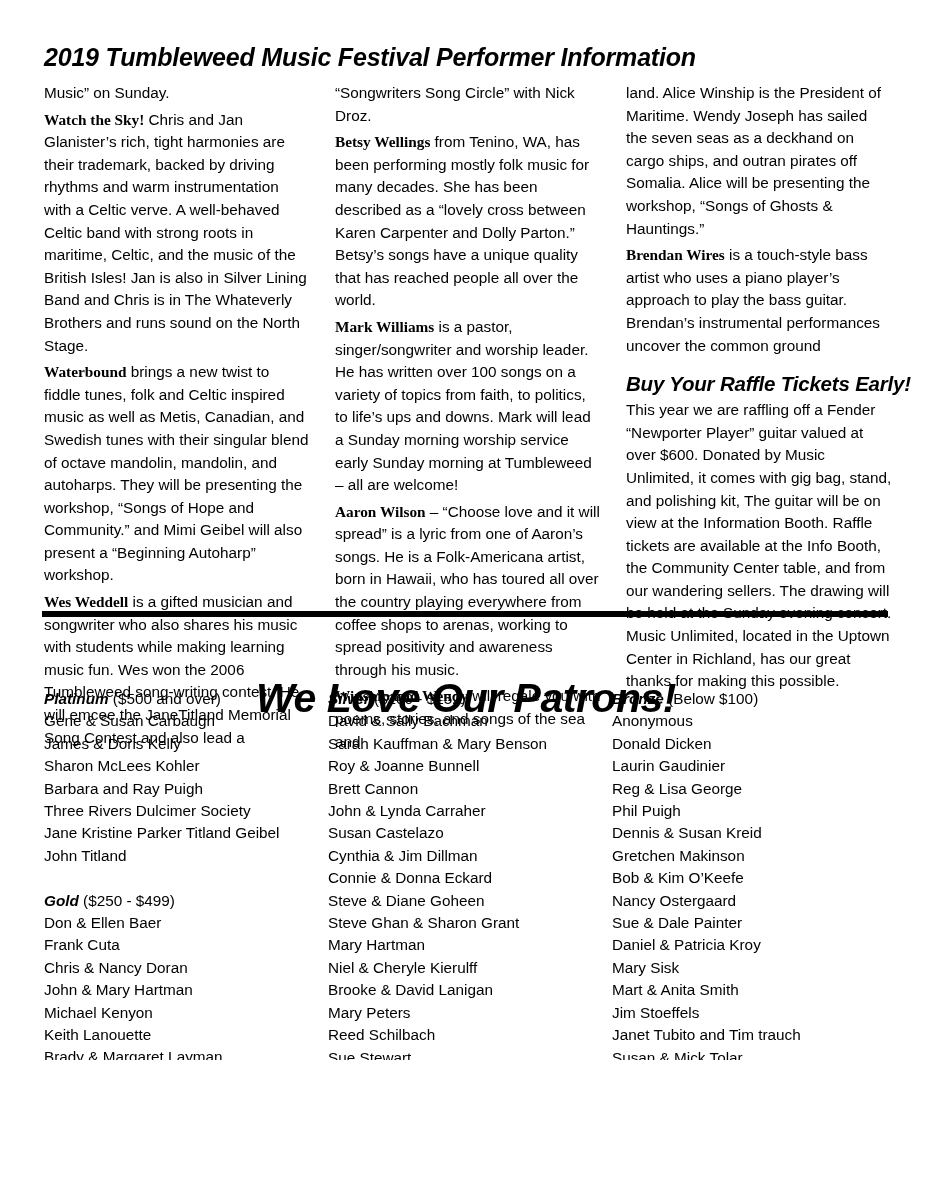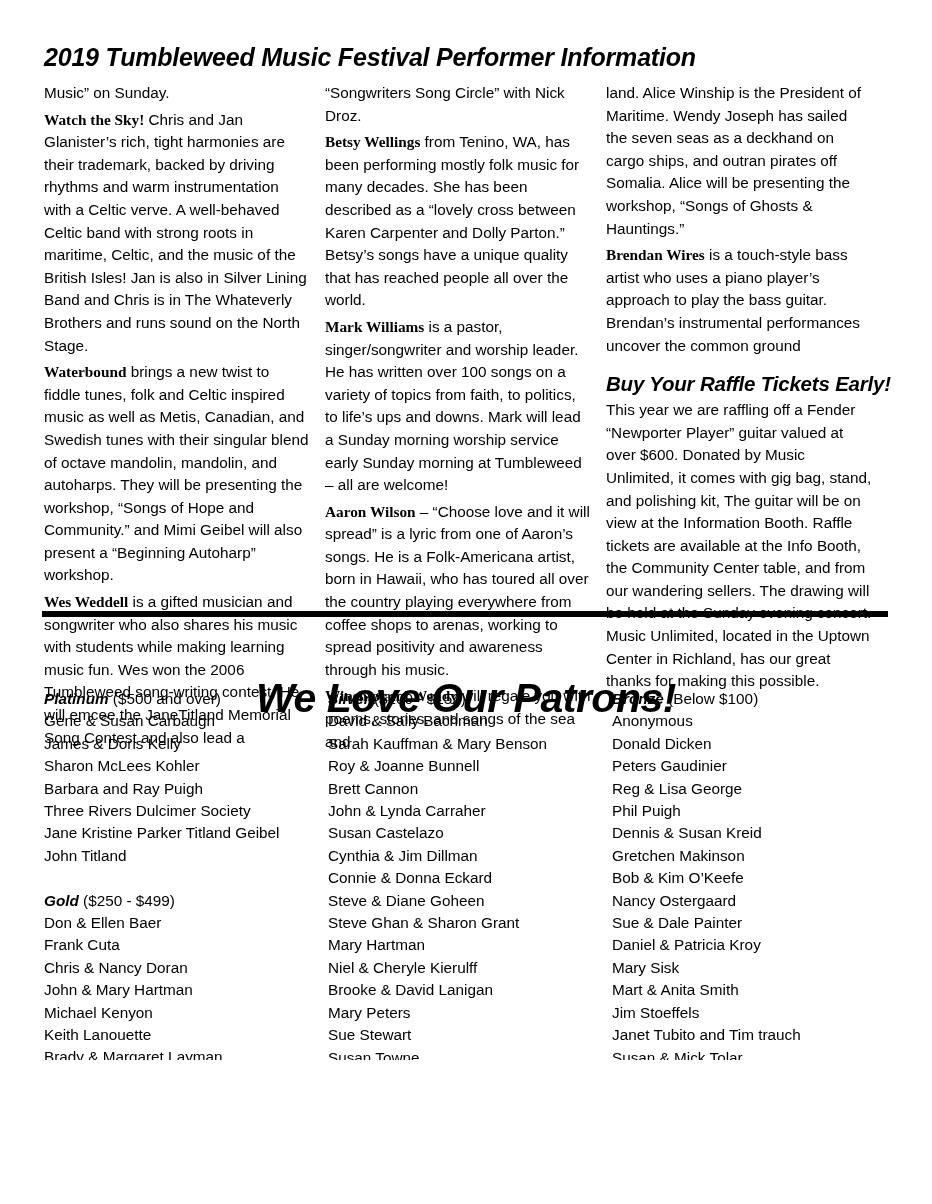--- a/index.html
+++ b/index.html
@@ -37,21 +37,22 @@
     white-space: nowrap;
   }
 
   
   .cols {
     position: absolute;
     left: 44px;
     top: 82px;
     width: 848px;
     display: flex;
-    gap: 15px;
+    gap: 25px;
+    justify-content: flex-end;
   }
   .col {
     width: 266px;
     font-size: 15.3px;
     line-height: 22.6px;
   }
   .col p {
     margin: 0 0 4px 0;
     text-align: left;
   }
@@ -185,28 +186,29 @@
         <div class="patron-name">John &amp; Lynda Carraher</div>
         <div class="patron-name">Susan Castelazo</div>
         <div class="patron-name">Cynthia &amp; Jim Dillman</div>
         <div class="patron-name">Connie &amp; Donna Eckard</div>
         <div class="patron-name">Steve &amp; Diane Goheen</div>
         <div class="patron-name">Steve Ghan &amp; Sharon Grant</div>
         <div class="patron-name">Mary Hartman</div>
         <div class="patron-name">Niel &amp; Cheryle Kierulff</div>
         <div class="patron-name">Brooke &amp; David Lanigan</div>
         <div class="patron-name">Mary Peters</div>
+        <div class="patron-name">Reed Schilbach</div>
         <div class="patron-name">Sue Stewart</div>
         <div class="patron-name">Susan Towne</div>
       </div>
       <div class="patron-col">
         <div class="tier-head"><span class="tier-name">Bronze</span><span> (Below $100)</span></div>
         <div class="patron-name">Anonymous</div>
         <div class="patron-name">Donald Dicken</div>
-        <div class="patron-name">Peters Gaudinier</div>
+        <div class="patron-name">Laurin Gaudinier</div>
         <div class="patron-name">Reg &amp; Lisa George</div>
         <div class="patron-name">Phil Puigh</div>
         <div class="patron-name">Dennis &amp; Susan Kreid</div>
         <div class="patron-name">Gretchen Makinson</div>
         <div class="patron-name">Bob &amp; Kim O’Keefe</div>
         <div class="patron-name">Nancy Ostergaard</div>
         <div class="patron-name">Sue &amp; Dale Painter</div>
         <div class="patron-name">Daniel &amp; Patricia Kroy</div>
         <div class="patron-name">Mary Sisk</div>
         <div class="patron-name">Mart &amp; Anita Smith</div>

